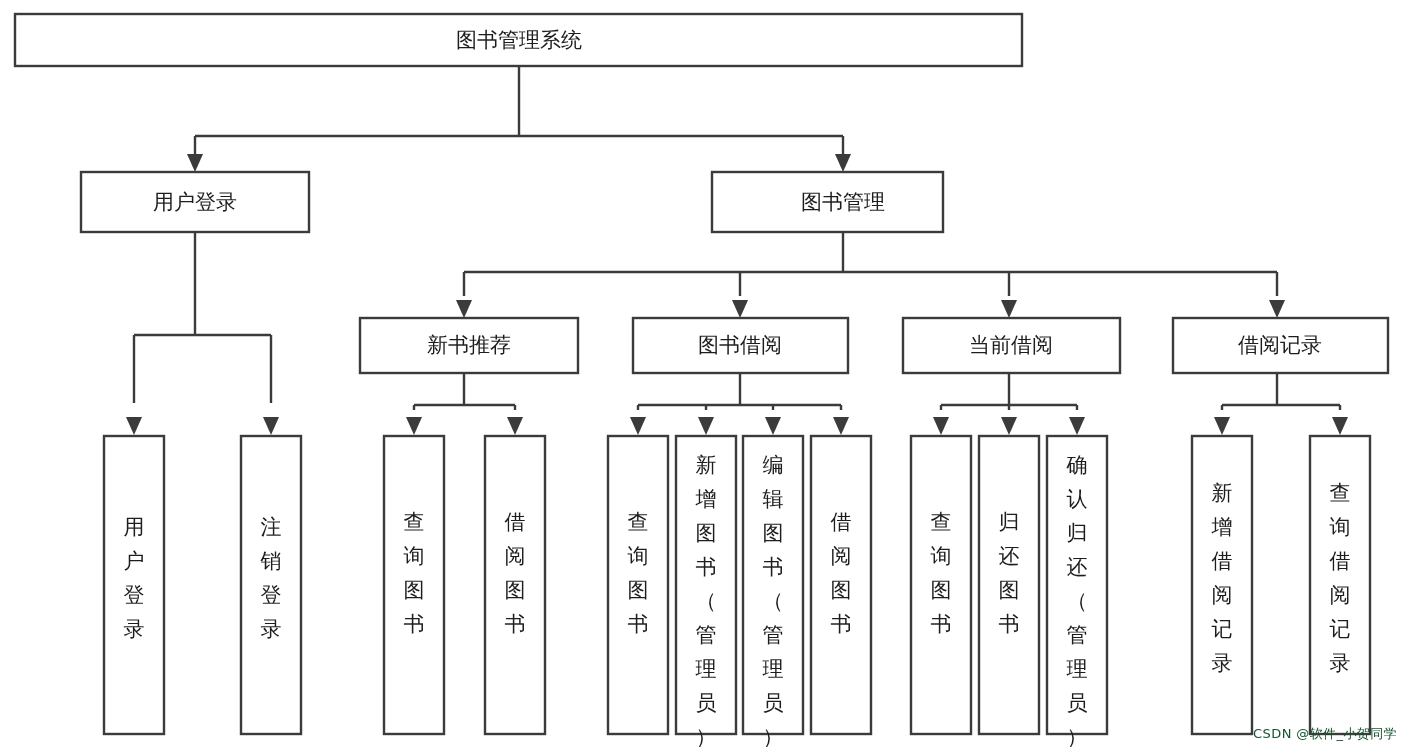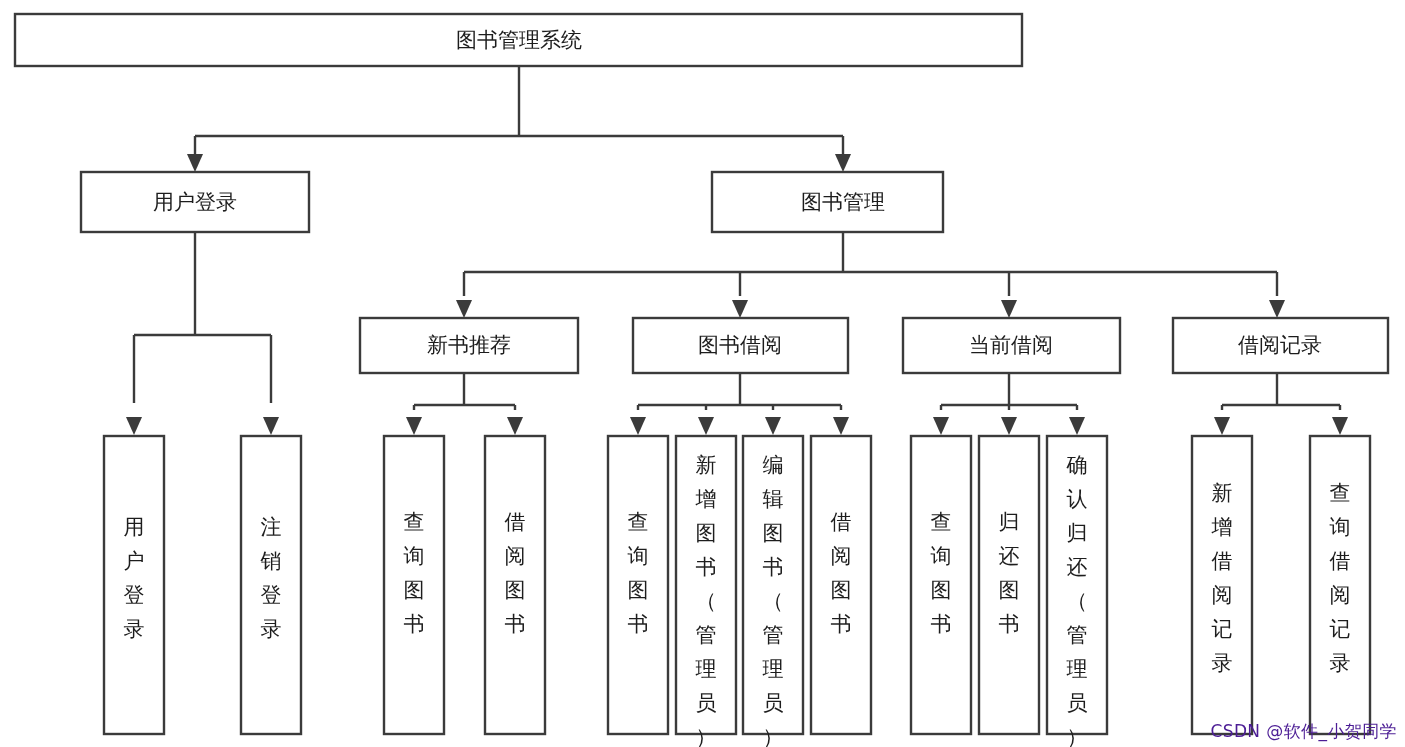--- a/index.html
+++ b/index.html
@@ -53,22 +53,22 @@
     font-family: "DejaVu Sans", "Liberation Sans", sans-serif;
     font-size: 21px;
     fill: #1d1d1d;
     text-anchor: middle;
   }
   .watermark {
     position: absolute;
     right: 8px;
     bottom: 4px;
     font-family: "DejaVu Sans", "Liberation Sans", sans-serif;
-    font-size: 17px;
-    color: #4c1d95;
+    font-size: 13px;
+    color: #14532d;
     letter-spacing: 0.4px;
     white-space: nowrap;
     user-select: none;
   }
 </style>
 </head>
 <body>
 
 <div id="diagram-root">
   <svg class="canvas" viewBox="0 0 1405 747" xmlns="http://www.w3.org/2000/svg">

